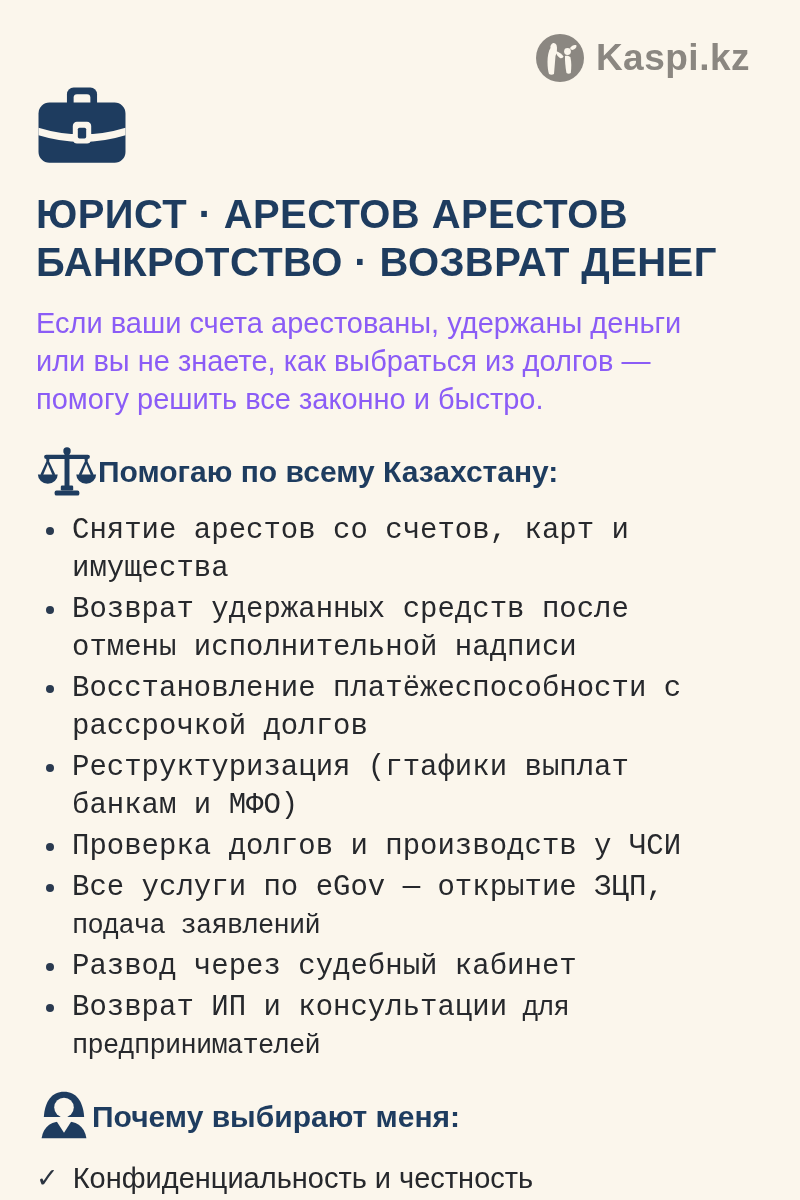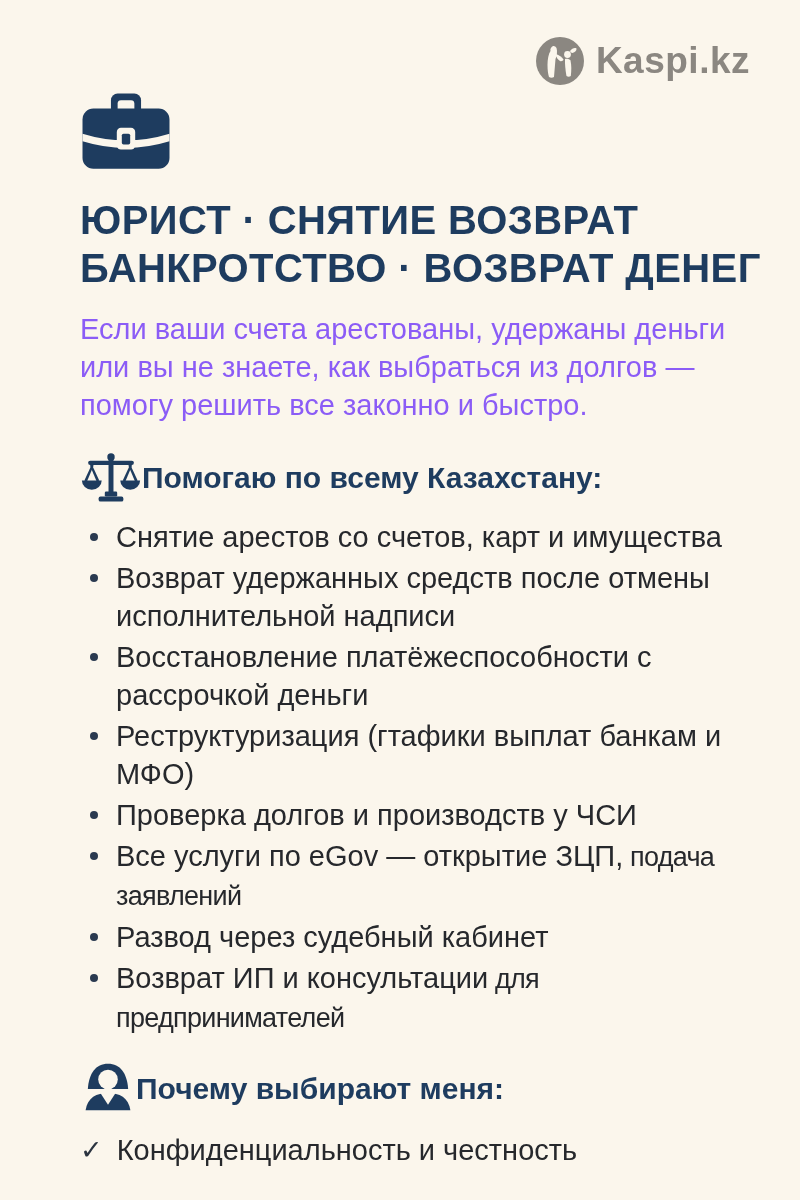--- a/index.html
+++ b/index.html
@@ -6,21 +6,21 @@
   body{
     font-family:"Liberation Sans","DejaVu Sans",sans-serif;
     background:#fbf6ec;
   }
   .page{
     position:relative;
     width:800px;height:1200px;
     background:#fbf6ec;
     overflow:hidden;
     box-sizing:border-box;
-    padding:34px 58px 20px 80px;
+    padding:34px 58px 20px 36px;
     display:flex;flex-direction:column;
   }
   
   .logo-row{
     display:flex;justify-content:flex-end;align-items:center;
     gap:12px;height:54px;margin-right:-8px;
   }
   .logo-badge{width:48px;height:48px;flex:0 0 auto;}
   .logo-text{
     font-size:37px;font-weight:700;color:#8b8781;letter-spacing:.5px;
@@ -54,20 +54,21 @@
   .section-head .ico{flex:0 0 auto;display:flex;}
   
   ul.svc{
     list-style:none;margin:14px 0 0 0;padding:0 0 0 8px;
     max-width:650px;
   }
   ul.svc li{
     display:flex;align-items:flex-start;
     font-size:29px;line-height:38px;color:#26282c;
     margin-bottom:3px;
+    font-family:Liberation Mono, monospace;
   }
   .dot{
     flex:0 0 auto;
     width:8px;height:8px;border-radius:50%;
     background:#2a3answer44;background:#2a3a50;
     margin:15px 18px 0 2px;
   }
   .narrow:not(:empty){
     letter-spacing:-.7px;
     font-size:27px;
@@ -116,21 +117,21 @@
       <rect x="37" y="0" width="36" height="28" rx="8" fill="#1e3c5f"></rect>
       <rect x="45" y="8" width="20" height="14" rx="4" fill="#fbf6ec"></rect>
       <rect x="3" y="18" width="104" height="72" rx="13" fill="#1e3c5f"></rect>
       <path d="M3 48 Q 55 64 107 48 L107 57 Q 55 73 3 57 Z" fill="#fbf6ec"></path>
       <rect x="44" y="41" width="22" height="26" rx="5" fill="#fbf6ec"></rect>
       <rect x="50" y="48" width="10" height="13" rx="2" fill="#1e3c5f"></rect>
     </svg>
   </div>
 
   <h1 class="title" style="margin:24px 0 0 0;">
-    <span>ЮРИСТ · СНЯТИЕ ВОЗВРАТ</span>
+    <span>ЮРИСТ · АРЕСТОВ АРЕСТОВ</span>
     <span>БАНКРОТСТВО · ВОЗВРАТ ДЕНЕГ</span>
   </h1>
 
   <p class="intro" style="margin-bottom:0;">Если ваши счета арестованы, удержаны деньги или вы не знаете, как выбраться из долгов — помогу решить все законно и быстро.</p>
 
   <div class="section-head">
     <span class="ico">
       <svg viewBox="0 0 100 84" width="62" height="52" fill="#1e3c5f">
         <circle cx="50" cy="8" r="6"></circle>
         <rect x="46" y="6" width="8" height="64" rx="3"></rect>
@@ -156,21 +157,21 @@
       </li>
 
       <li>
         <span class="dot"></span>
         <span class="li-text"><span>Возврат удержанных средств после отмены исполнительной надписи</span><span class="narrow"></span></span>
       </li>
 
 
       <li>
         <span class="dot"></span>
-        <span class="li-text"><span>Восстановление платёжеспособности с рассрочкой деньги</span><span class="narrow"></span></span>
+        <span class="li-text"><span>Восстановление платёжеспособности с рассрочкой долгов</span><span class="narrow"></span></span>
       </li>
 
       <li>
         <span class="dot"></span>
         <span class="li-text"><span>Реструктуризация (гтафики выплат банкам и МФО)</span><span class="narrow"></span></span>
       </li>
 
       <li>
         <span class="dot"></span>
         <span class="li-text"><span>Проверка долгов и производств у ЧСИ</span><span class="narrow"></span></span>

